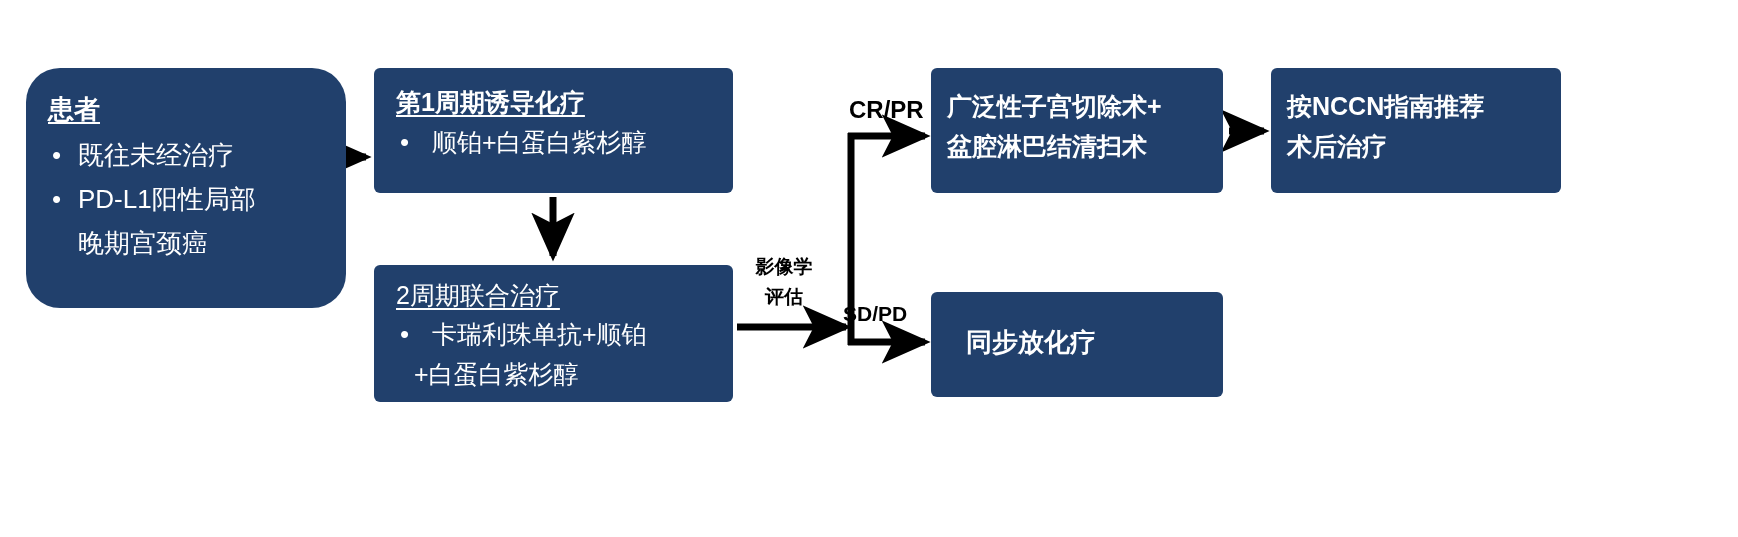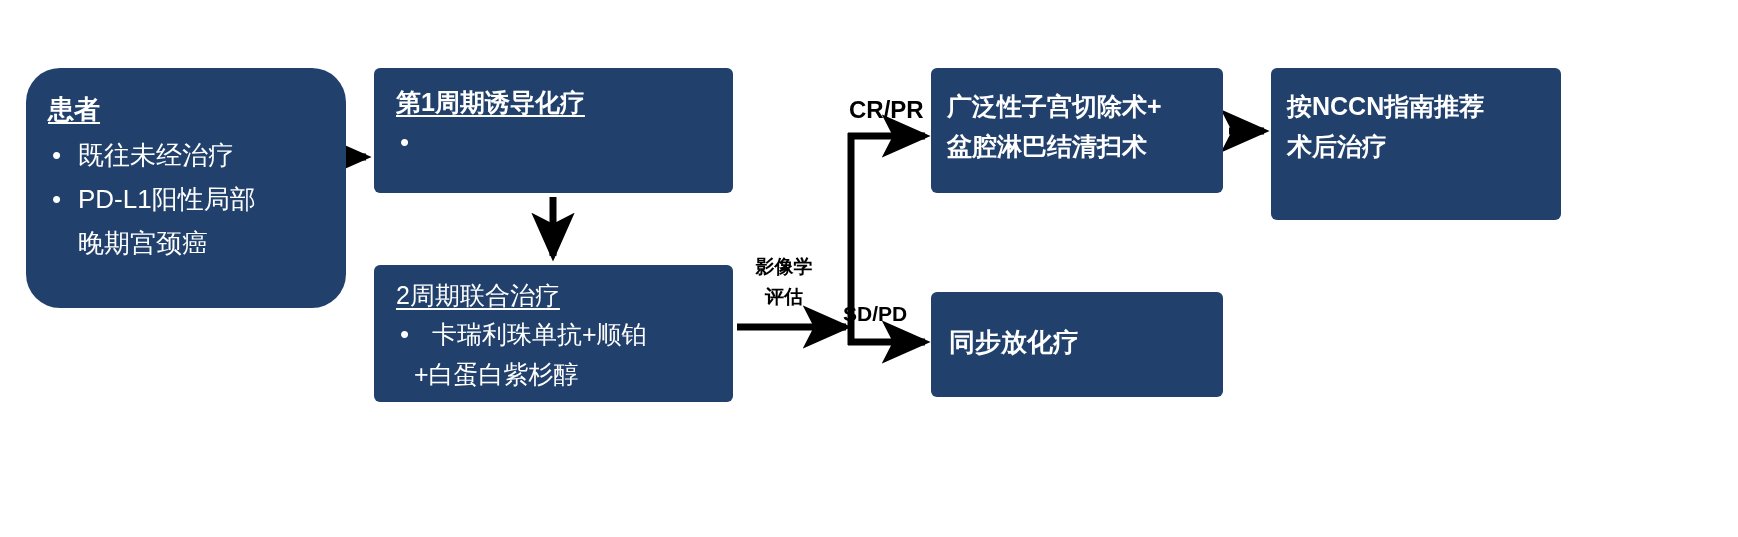--- a/index.html
+++ b/index.html
@@ -88,34 +88,34 @@
   #node-surgery {
     left: 931px; top: 68px; width: 292px; height: 125px;
   }
   #node-surgery .ctext {
     font-size: 25px; font-weight: bold; line-height: 40px;
     margin: 18px 0 0 16px;
   }
 
   
   #node-nccn {
-    left: 1271px; top: 68px; width: 290px; height: 152px;
+    left: 1271px; top: 68px; width: 290px; height: 125px;
   }
   #node-nccn .ctext {
     font-size: 25px; font-weight: bold; line-height: 40px;
     margin: 18px 0 0 16px;
   }
 
   
   #node-crt {
     left: 931px; top: 292px; width: 292px; height: 105px;
   }
   #node-crt .ctext {
     font-size: 26px; font-weight: bold; line-height: 40px;
-    margin: 30px 0 0 18px;
+    margin: 30px 0 0 35px;
   }
 
   
   .edge-label {
     position: absolute;
     color: #000000;
     font-weight: bold;
     white-space: nowrap;
   }
   #label-imaging {
@@ -173,20 +173,21 @@
       </li>
     </ul>
     <div class="nbig">N=82</div>
   </div>
 
   <div class="node" id="node-cycle1">
     <div class="title">第1周期诱导化疗</div>
     <ul class="bullets">
       <li>
         <span class="bdot">•</span>
+        <span>顺铂+白蛋白紫杉醇</span>
       </li>
     </ul>
   </div>
 
   <div class="node" id="node-cycle2">
     <div class="title">2周期联合治疗</div>
     <ul class="bullets">
       <li>
         <span class="bdot">•</span>
         <span>卡瑞利珠单抗+顺铂</span>

